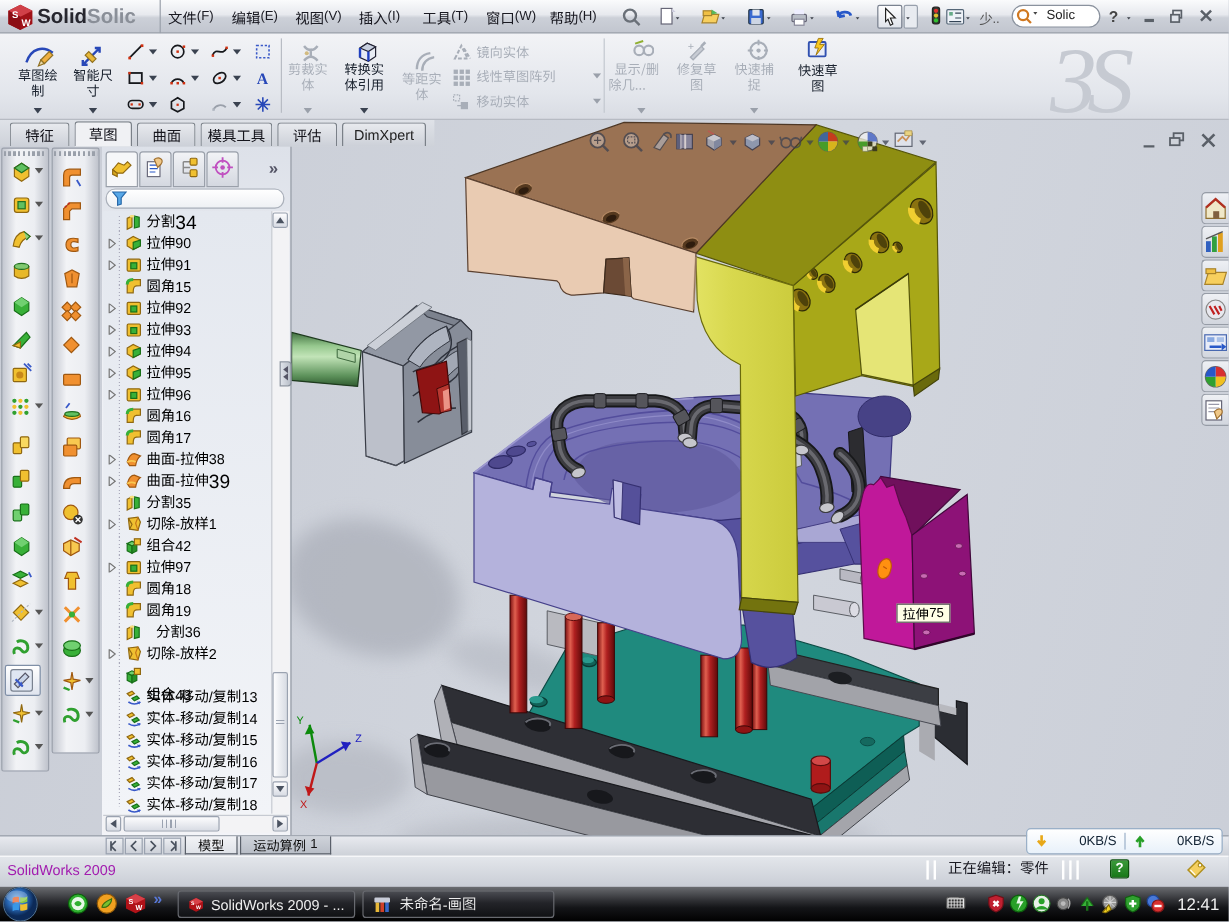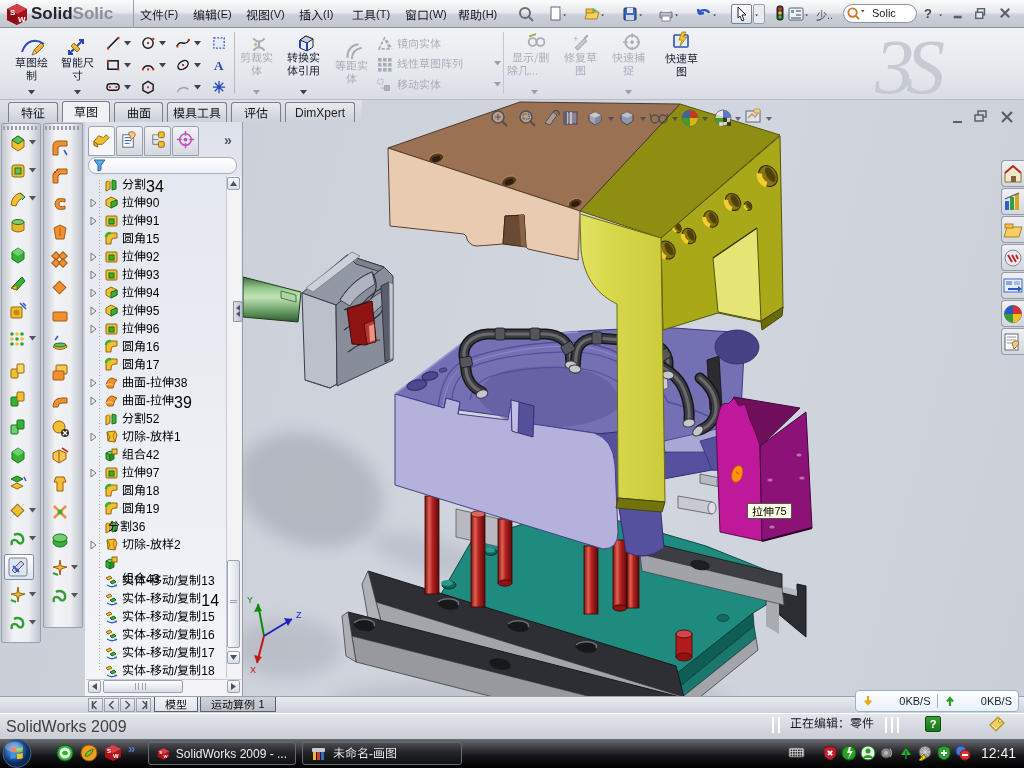--- a/index.html
+++ b/index.html
@@ -1319,21 +1319,21 @@
 <svg class="abs" style="left:104px;top:411px" width="15" height="15" viewBox="0 0 15 15">
     <polygon points="2,5 6,3 6,12 2,14" fill="#f0c030" stroke="#906810"></polygon>
     <polygon points="8,3 12,4 12,12 8,13" fill="#38b038" stroke="#187018"></polygon>
     <ellipse cx="6" cy="3.2" rx="2" ry="1" fill="#f8e080"></ellipse>
   </svg>
 <div class="abs" style="left:122px;top:412px;white-space:nowrap;height:14px;overflow:hidden"><svg style="vertical-align:top;" width="24" height="12" viewBox="0 -880.0 2000 1000" preserveAspectRatio="none">
       <g fill="#000">
         <path transform="translate(0,0) scale(1,-1)" d="M673 822 604 794C675 646 795 483 900 393C915 413 942 441 961 456C857 534 735 687 673 822ZM324 820C266 667 164 528 44 442C62 428 95 399 108 384C135 406 161 430 187 457V388H380C357 218 302 59 65 -19C82 -35 102 -64 111 -83C366 9 432 190 459 388H731C720 138 705 40 680 14C670 4 658 2 637 2C614 2 552 2 487 8C501 -13 510 -45 512 -67C575 -71 636 -72 670 -69C704 -66 727 -59 748 -34C783 5 796 119 811 426C812 436 812 462 812 462H192C277 553 352 670 404 798Z"></path>
         <path transform="translate(1000,0) scale(1,-1)" d="M675 703V161H743V703ZM855 834V15C855 -2 849 -7 832 -8C816 -8 763 -8 704 -6C715 -27 724 -59 727 -78C809 -79 857 -77 885 -65C914 -52 926 -31 926 16V834ZM126 221V-80H190V-27H483V-73H549V221H374V299H599V355H374V423H525V479H374V543H549V596H608V745H388C379 774 360 815 343 845L273 827C287 802 300 772 308 745H66V590H121V543H307V479H145V423H307V355H68V299H307V221ZM307 656V599H133V688H539V599H374V656ZM190 32V156H483V32Z"></path>
       </g>
-    </svg><span style="font-size:12px;vertical-align:top">52</span></div>
+    </svg><span style="font-size:12px;vertical-align:top">35</span></div>
 <svg class="abs" style="left:90px;top:433px" width="8" height="8" viewBox="0 0 8 8">
     <polygon points="1,0 6,4 1,8" fill="none" stroke="#777" stroke-width="1"></polygon>
   </svg>
 <svg class="abs" style="left:104px;top:429px" width="15" height="15" viewBox="0 0 15 15">
     <path d="M3,3 L11,2 L13,6 L11,13 L4,12 Z" fill="#f0c030" stroke="#906810"></path>
     <path d="M3,3 L6,8 L4,12" stroke="#906810" fill="none"></path>
     <path d="M11,2 L9,7 L11,13" stroke="#c87818" fill="none"></path>
   </svg>
 <div class="abs" style="left:122px;top:430px;white-space:nowrap;height:14px;overflow:hidden"><svg style="vertical-align:top;" width="24" height="12" viewBox="0 -880.0 2000 1000" preserveAspectRatio="none">
       <g fill="#000">
@@ -1389,21 +1389,21 @@
       <g fill="#000">
         <path transform="translate(0,0) scale(1,-1)" d="M337 631H656V555H337ZM271 684V502H727V684ZM470 352V294C470 236 449 154 182 103C197 88 215 62 223 46C503 111 537 212 537 291V352ZM521 161C601 126 707 74 761 42L792 97C736 128 629 177 551 210ZM246 442V183H314V383H681V188H751V442ZM81 799V-79H154V-41H844V-79H919V799ZM154 21V736H844V21Z"></path>
         <path transform="translate(1000,0) scale(1,-1)" d="M266 540H486V414H266ZM266 608H263C293 641 321 676 346 710H628C605 675 576 638 547 608ZM799 540V414H562V540ZM337 843C287 742 191 620 56 529C74 518 99 492 112 474C140 494 166 515 190 537V358C190 234 177 77 66 -34C82 -44 111 -73 123 -88C190 -22 227 64 246 151H486V-58H562V151H799V18C799 2 793 -3 776 -3C759 -4 698 -5 636 -2C646 -23 659 -56 663 -77C745 -77 800 -76 833 -63C865 -51 875 -28 875 17V608H635C673 650 711 698 736 742L685 778L673 774H389L420 827ZM266 348H486V218H258C264 263 266 308 266 348ZM799 348V218H562V348Z"></path>
       </g>
     </svg><span style="font-size:12px;vertical-align:top">19</span></div>
 <svg class="abs" style="left:104px;top:519px" width="15" height="15" viewBox="0 0 15 15">
     <polygon points="2,5 6,3 6,12 2,14" fill="#f0c030" stroke="#906810"></polygon>
     <polygon points="8,3 12,4 12,12 8,13" fill="#38b038" stroke="#187018"></polygon>
     <ellipse cx="6" cy="3.2" rx="2" ry="1" fill="#f8e080"></ellipse>
   </svg>
-<div class="abs" style="left:108px;top:520px;white-space:nowrap;height:14px;overflow:hidden"><svg style="vertical-align:top;" width="24" height="12" viewBox="0 -880.0 2000 1000" preserveAspectRatio="none">
+<div class="abs" style="left:130px;top:520px;white-space:nowrap;height:14px;overflow:hidden"><svg style="vertical-align:top;" width="24" height="12" viewBox="0 -880.0 2000 1000" preserveAspectRatio="none">
       <g fill="#000">
         <path transform="translate(0,0) scale(1,-1)" d="M673 822 604 794C675 646 795 483 900 393C915 413 942 441 961 456C857 534 735 687 673 822ZM324 820C266 667 164 528 44 442C62 428 95 399 108 384C135 406 161 430 187 457V388H380C357 218 302 59 65 -19C82 -35 102 -64 111 -83C366 9 432 190 459 388H731C720 138 705 40 680 14C670 4 658 2 637 2C614 2 552 2 487 8C501 -13 510 -45 512 -67C575 -71 636 -72 670 -69C704 -66 727 -59 748 -34C783 5 796 119 811 426C812 436 812 462 812 462H192C277 553 352 670 404 798Z"></path>
         <path transform="translate(1000,0) scale(1,-1)" d="M675 703V161H743V703ZM855 834V15C855 -2 849 -7 832 -8C816 -8 763 -8 704 -6C715 -27 724 -59 727 -78C809 -79 857 -77 885 -65C914 -52 926 -31 926 16V834ZM126 221V-80H190V-27H483V-73H549V221H374V299H599V355H374V423H525V479H374V543H549V596H608V745H388C379 774 360 815 343 845L273 827C287 802 300 772 308 745H66V590H121V543H307V479H145V423H307V355H68V299H307V221ZM307 656V599H133V688H539V599H374V656ZM190 32V156H483V32Z"></path>
       </g>
     </svg><span style="font-size:12px;vertical-align:top">36</span></div>
 <svg class="abs" style="left:90px;top:541px" width="8" height="8" viewBox="0 0 8 8">
     <polygon points="1,0 6,4 1,8" fill="none" stroke="#777" stroke-width="1"></polygon>
   </svg>
 <svg class="abs" style="left:104px;top:537px" width="15" height="15" viewBox="0 0 15 15">
     <path d="M3,3 L11,2 L13,6 L11,13 L4,12 Z" fill="#f0c030" stroke="#906810"></path>
@@ -1469,21 +1469,21 @@
     </svg><span style="font-size:12px;vertical-align:top">-</span><svg style="vertical-align:top;" width="24" height="12" viewBox="0 -880.0 2000 1000" preserveAspectRatio="none">
       <g fill="#000">
         <path transform="translate(0,0) scale(1,-1)" d="M340 831C273 800 157 771 57 752C66 735 76 710 79 694C117 700 158 707 199 716V553H47V483H184C149 369 89 238 33 166C45 148 63 118 71 97C117 160 163 262 199 365V-81H269V380C298 335 333 277 347 247L391 307C373 332 294 432 269 460V483H392V553H269V733C312 744 353 757 387 771ZM511 589C544 569 581 541 608 516C539 478 461 450 383 432C396 417 414 392 422 374C622 427 816 534 902 723L854 747L841 744H653C676 771 697 798 715 825L638 840C593 766 504 681 380 620C396 610 419 585 431 569C492 602 544 640 589 680H798C766 631 721 589 669 553C640 578 600 607 566 626ZM559 194C598 169 642 133 673 103C582 41 473 0 361 -22C374 -38 392 -65 400 -84C647 -26 870 103 958 366L909 388L896 385H722C743 410 760 436 776 462L699 477C649 387 545 285 394 215C411 204 432 179 443 163C532 208 605 262 664 320H861C829 252 784 194 729 146C698 176 654 209 615 232Z"></path>
         <path transform="translate(1000,0) scale(1,-1)" d="M89 758V691H476V758ZM653 823C653 752 653 680 650 609H507V537H647C635 309 595 100 458 -25C478 -36 504 -61 517 -79C664 61 707 289 721 537H870C859 182 846 49 819 19C809 7 798 4 780 4C759 4 706 4 650 10C663 -12 671 -43 673 -64C726 -68 781 -68 812 -65C844 -62 864 -53 884 -27C919 17 931 159 945 571C945 582 945 609 945 609H724C726 680 727 752 727 823ZM89 44 90 45V43C113 57 149 68 427 131L446 64L512 86C493 156 448 275 410 365L348 348C368 301 388 246 406 194L168 144C207 234 245 346 270 451H494V520H54V451H193C167 334 125 216 111 183C94 145 81 118 65 113C74 95 85 59 89 44Z"></path>
       </g>
     </svg><span style="font-size:12px;vertical-align:top">/</span><svg style="vertical-align:top;" width="24" height="12" viewBox="0 -880.0 2000 1000" preserveAspectRatio="none">
       <g fill="#000">
         <path transform="translate(0,0) scale(1,-1)" d="M288 442H753V374H288ZM288 559H753V493H288ZM213 614V319H325C268 243 180 173 93 127C109 115 135 90 147 78C187 102 229 132 269 166C311 123 362 85 422 54C301 18 165 -3 33 -13C45 -30 58 -61 62 -80C214 -65 372 -36 508 15C628 -32 769 -60 920 -72C930 -53 947 -23 963 -6C830 2 705 21 596 52C688 97 766 155 818 228L771 259L759 255H358C375 275 391 296 405 317L399 319H831V614ZM267 840C220 741 134 649 48 590C63 576 86 545 96 530C148 570 201 622 246 680H902V743H292C308 768 323 793 335 819ZM700 197C650 151 583 113 505 83C430 113 367 151 320 197Z"></path>
         <path transform="translate(1000,0) scale(1,-1)" d="M676 748V194H747V748ZM854 830V23C854 7 849 2 834 2C815 1 759 1 700 3C710 -20 721 -55 725 -76C800 -76 855 -74 885 -62C916 -48 928 -26 928 24V830ZM142 816C121 719 87 619 41 552C60 545 93 532 108 524C125 553 142 588 158 627H289V522H45V453H289V351H91V2H159V283H289V-79H361V283H500V78C500 67 497 64 486 64C475 63 442 63 400 65C409 46 418 19 421 -1C476 -1 515 0 538 11C563 23 569 42 569 76V351H361V453H604V522H361V627H565V696H361V836H289V696H183C194 730 204 766 212 802Z"></path>
       </g>
-    </svg><span style="font-size:16px;vertical-align:top">14</span></div>
+    </svg><span style="font-size:12px;vertical-align:top">14</span></div>
 <svg class="abs" style="left:104px;top:609px" width="15" height="15" viewBox="0 0 15 15">
     <path d="M2,5 L6,3 L8,5 L4,7 Z" fill="#f0c030" stroke="#906810"></path>
     <path d="M6,9 L10,7 L12,9 L8,11 Z" fill="#38b038" stroke="#187018"></path>
     <path d="M3,12 C6,14 10,14 13,12" stroke="#3858c8" stroke-width="1.4" fill="none"></path>
     <polygon points="13,12 10,11.5 12,14" fill="#3858c8"></polygon>
   </svg>
 <div class="abs" style="left:122px;top:610px;white-space:nowrap;height:14px;overflow:hidden"><svg style="vertical-align:top;" width="24" height="12" viewBox="0 -880.0 2000 1000" preserveAspectRatio="none">
       <g fill="#000">
         <path transform="translate(0,0) scale(1,-1)" d="M538 107C671 57 804 -12 885 -74L931 -15C848 44 708 113 574 162ZM240 557C294 525 358 475 387 440L435 494C404 530 339 575 285 605ZM140 401C197 370 264 320 296 284L342 341C309 376 241 422 185 451ZM90 726V523H165V656H834V523H912V726H569C554 761 528 810 503 847L429 824C447 794 466 758 480 726ZM71 256V191H432C376 94 273 29 81 -11C97 -28 116 -57 124 -77C349 -25 461 62 518 191H935V256H541C570 353 577 469 581 606H503C499 464 493 349 461 256Z"></path>
         <path transform="translate(1000,0) scale(1,-1)" d="M251 836C201 685 119 535 30 437C45 420 67 380 74 363C104 397 133 436 160 479V-78H232V605C266 673 296 745 321 816ZM416 175V106H581V-74H654V106H815V175H654V521C716 347 812 179 916 84C930 104 955 130 973 143C865 230 761 398 702 566H954V638H654V837H581V638H298V566H536C474 396 369 226 259 138C276 125 301 99 313 81C419 177 517 342 581 518V175Z"></path>
@@ -1630,21 +1630,21 @@
       <g fill="#111">
         <path transform="translate(0,0) scale(1,-1)" d="M380 777V706H884V777ZM68 738C127 697 206 639 245 604L297 658C256 693 175 748 118 786ZM375 119C405 132 449 136 825 169L864 93L931 128C892 204 812 335 750 432L688 403C720 352 756 291 789 234L459 209C512 286 565 384 606 478H955V549H314V478H516C478 377 422 280 404 253C383 221 367 198 349 195C358 174 371 135 375 119ZM252 490H42V420H179V101C136 82 86 38 37 -15L90 -84C139 -18 189 42 222 42C245 42 280 9 320 -16C391 -59 474 -71 597 -71C705 -71 876 -66 944 -61C945 -39 957 0 967 21C864 10 713 2 599 2C488 2 403 9 336 51C297 75 273 95 252 105Z"></path>
         <path transform="translate(1000,0) scale(1,-1)" d="M89 758V691H476V758ZM653 823C653 752 653 680 650 609H507V537H647C635 309 595 100 458 -25C478 -36 504 -61 517 -79C664 61 707 289 721 537H870C859 182 846 49 819 19C809 7 798 4 780 4C759 4 706 4 650 10C663 -12 671 -43 673 -64C726 -68 781 -68 812 -65C844 -62 864 -53 884 -27C919 17 931 159 945 571C945 582 945 609 945 609H724C726 680 727 752 727 823ZM89 44 90 45V43C113 57 149 68 427 131L446 64L512 86C493 156 448 275 410 365L348 348C368 301 388 246 406 194L168 144C207 234 245 346 270 451H494V520H54V451H193C167 334 125 216 111 183C94 145 81 118 65 113C74 95 85 59 89 44Z"></path>
         <path transform="translate(2000,0) scale(1,-1)" d="M252 457H764V398H252ZM252 350H764V290H252ZM252 562H764V505H252ZM576 845C548 768 497 695 436 647C453 640 482 624 497 613H296L353 634C346 653 331 680 315 704H487V766H223C234 786 244 806 253 826L183 845C151 767 96 689 35 638C52 628 82 608 96 596C127 625 158 663 185 704H237C257 674 277 637 287 613H177V239H311V174L310 152H56V90H286C258 48 198 6 72 -25C88 -39 109 -65 119 -81C279 -35 346 28 372 90H642V-78H719V90H948V152H719V239H842V613H742L796 638C786 657 768 681 748 704H940V766H620C631 786 640 807 648 828ZM642 152H386L387 172V239H642ZM505 613C532 638 559 669 583 704H663C690 675 718 639 731 613Z"></path>
         <path transform="translate(3000,0) scale(1,-1)" d="M690 724V165H756V724ZM853 835V22C853 6 847 1 831 0C814 0 761 -1 701 2C712 -20 723 -52 727 -72C803 -73 854 -71 883 -58C912 -47 924 -25 924 22V835ZM358 290C393 263 435 228 465 199C418 98 357 22 285 -23C301 -37 323 -63 333 -81C487 26 591 235 625 554L581 565L568 563H440C454 612 466 662 476 714H645V785H297V714H403C373 554 323 405 250 306C267 295 296 271 308 260C352 322 389 403 419 494H548C537 411 518 335 494 268C465 293 429 320 399 341ZM212 839C173 692 109 548 33 453C45 434 65 393 71 376C96 408 120 444 142 483V-78H212V626C238 689 261 755 280 820Z"></path>
       </g>
     </svg>
     <span style="font-size:11px;vertical-align:top">&nbsp;1</span>
   </div>
 <div class="abs status"></div>
-<div class="abs" style="left:6px;top:718px;font-size:16px;color:#404040">SolidWorks 2009</div>
+<div class="abs" style="left:6px;top:718px;font-size:12px;color:#a21caf">SolidWorks 2009</div>
 <div class="abs" style="left:772px;top:717px;width:2px;height:16px;background:#fff;box-shadow:6px 0 0 #fff"></div>
 <div class="abs" style="left:790px;top:717px"><svg style="vertical-align:top;" width="84" height="12" viewBox="0 -880.0 7000 1000" preserveAspectRatio="none">
       <g fill="#1a1a22">
         <path transform="translate(0,0) scale(1,-1)" d="M188 510V38H52V-35H950V38H565V353H878V426H565V693H917V767H90V693H486V38H265V510Z"></path>
         <path transform="translate(1000,0) scale(1,-1)" d="M391 840C377 789 359 736 338 685H63V613H305C241 485 153 366 38 286C50 269 69 237 77 217C119 247 158 281 193 318V-76H268V407C315 471 356 541 390 613H939V685H421C439 730 455 776 469 821ZM598 561V368H373V298H598V14H333V-56H938V14H673V298H900V368H673V561Z"></path>
         <path transform="translate(2000,0) scale(1,-1)" d="M40 54 58 -15C140 18 245 61 346 103L332 163C223 121 114 79 40 54ZM61 423C75 430 98 435 205 450C167 386 132 335 116 316C87 278 66 252 45 248C53 230 64 196 68 182C87 194 118 204 339 255C336 271 333 298 334 317L167 282C238 374 307 486 364 597L303 632C286 593 265 554 245 517L133 505C190 593 246 706 287 815L215 840C179 719 112 587 91 554C71 520 55 496 38 491C46 473 57 438 61 423ZM624 350V202H541V350ZM675 350H746V202H675ZM481 412V-72H541V143H624V-47H675V143H746V-46H797V143H871V-7C871 -14 868 -16 861 -17C854 -17 836 -17 814 -16C822 -32 829 -56 831 -73C867 -73 890 -71 908 -62C926 -52 930 -35 930 -8V413L871 412ZM797 350H871V202H797ZM605 826C621 798 637 762 648 732H414V515C414 361 405 139 314 -21C329 -28 360 -50 372 -63C465 99 482 335 483 498H920V732H729C717 765 697 811 675 846ZM483 668H850V561H483Z"></path>
         <path transform="translate(3000,0) scale(1,-1)" d="M551 751H819V650H551ZM482 808V594H892V808ZM81 332C89 340 119 346 153 346H244V202L40 167L56 94L244 132V-76H313V146L427 169L423 234L313 214V346H405V414H313V568H244V414H148C176 483 204 565 228 650H412V722H247C255 756 263 791 269 825L196 840C191 801 183 761 174 722H47V650H157C136 570 115 504 105 479C88 435 75 403 58 398C66 380 77 346 81 332ZM815 472V386H560V472ZM400 76 412 8 815 40V-80H885V46L959 52L960 115L885 110V472H953V535H423V472H491V82ZM815 329V242H560V329ZM815 185V105L560 86V185Z"></path>
         <path transform="translate(4000,0) scale(1,-1)" d="M250 486C290 486 326 515 326 560C326 606 290 636 250 636C210 636 174 606 174 560C174 515 210 486 250 486ZM250 -4C290 -4 326 26 326 71C326 117 290 146 250 146C210 146 174 117 174 71C174 26 210 -4 250 -4Z"></path>
         <path transform="translate(5000,0) scale(1,-1)" d="M193 581V534H410V581ZM171 481V432H411V481ZM584 481V432H831V481ZM584 581V534H806V581ZM76 686V511H144V634H460V479H534V634H855V511H925V686H534V743H865V800H134V743H460V686ZM430 298C460 274 495 241 514 216H171V159H717C659 118 580 75 515 48C448 71 378 92 318 107L286 59C420 22 594 -42 683 -88L716 -32C684 -16 643 1 597 19C682 62 782 125 840 186L792 220L781 216H528L568 246C548 271 510 307 477 330ZM515 455C407 374 206 304 35 268C51 252 68 229 77 212C215 245 370 299 488 366C602 305 790 244 925 217C935 234 956 262 971 277C835 300 650 349 544 400L572 420Z"></path>
         <path transform="translate(6000,0) scale(1,-1)" d="M317 341V268H604V-80H679V268H953V341H679V562H909V635H679V828H604V635H470C483 680 494 728 504 775L432 790C409 659 367 530 309 447C327 438 359 420 373 409C400 451 425 504 446 562H604V341ZM268 836C214 685 126 535 32 437C45 420 67 381 75 363C107 397 137 437 167 480V-78H239V597C277 667 311 741 339 815Z"></path>

